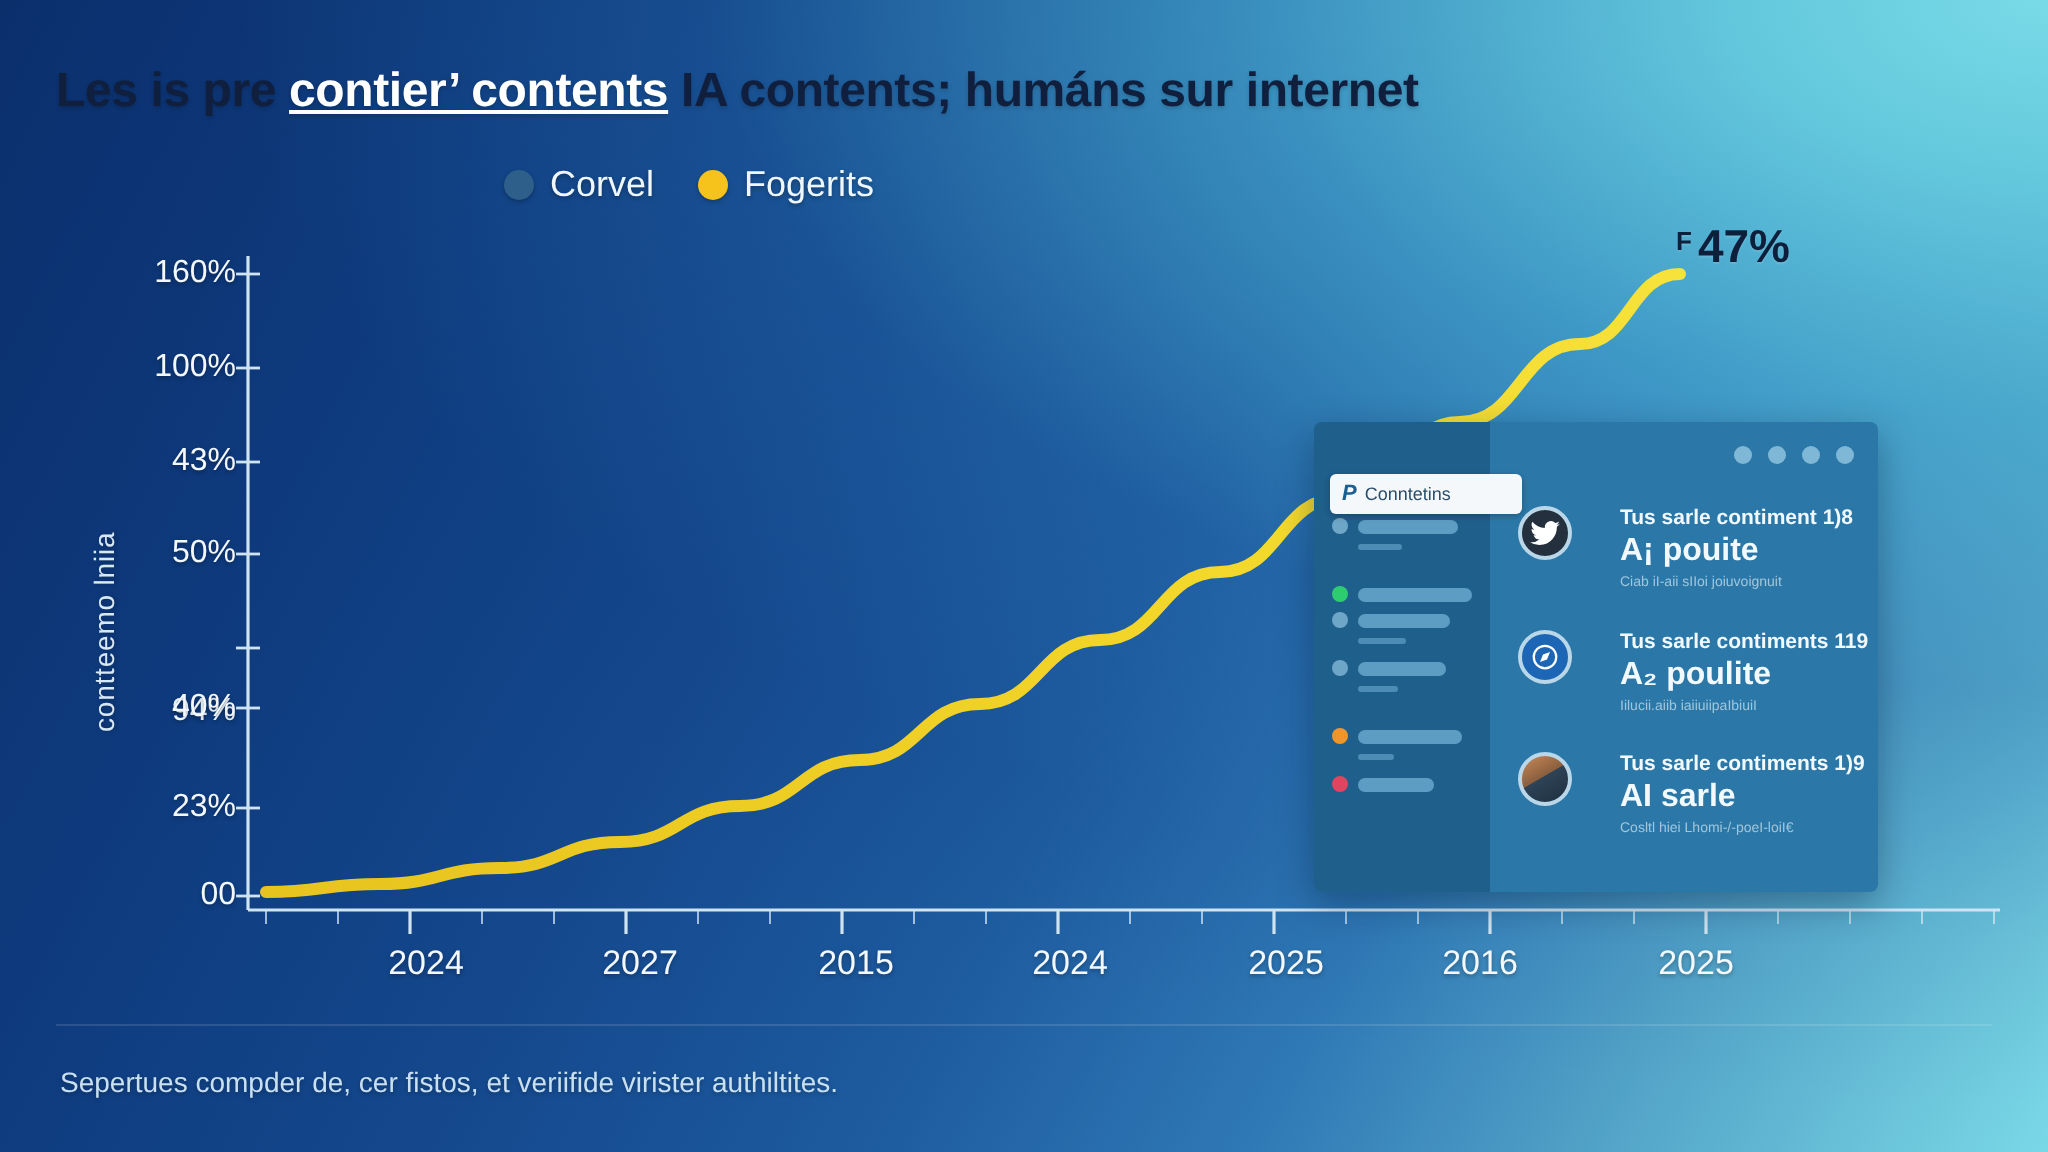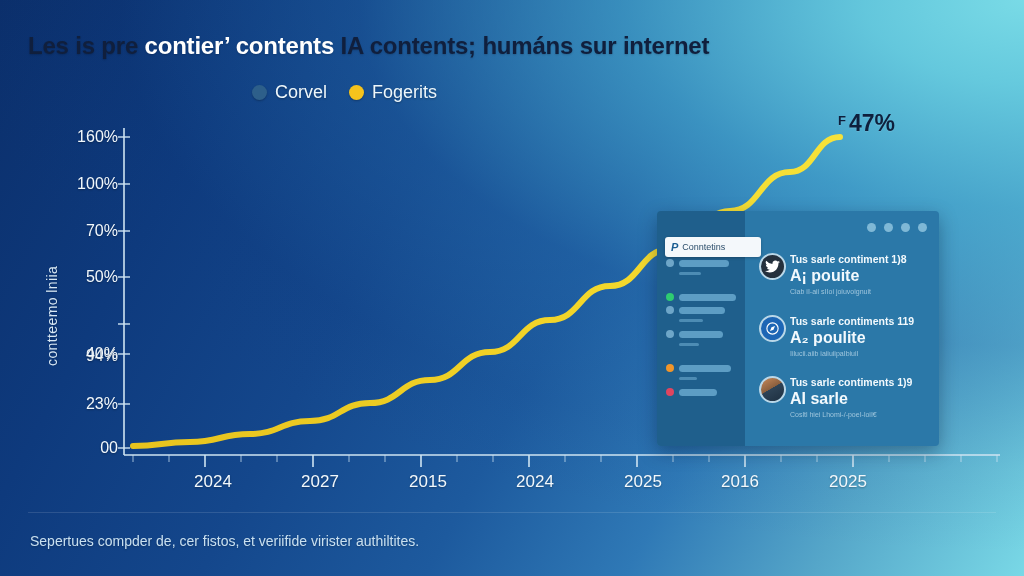--- a/index.html
+++ b/index.html
@@ -17,21 +17,21 @@
   }
 
   
   .title{
     position:absolute;left:28px;top:32px;
     font-size:24px;font-weight:bold;letter-spacing:-.2px;
     white-space:nowrap;
     text-shadow:0 1px 2px rgba(0,0,0,.18);
   }
   .t-dark{color:#101f3d;}
-  .t-light{color:#ffffff;}
+  .t-light{color:#ffffff;text-decoration:underline;}
 
   .legend{
     position:absolute;left:252px;top:82px;
     display:flex;align-items:center;gap:22px;
   }
   .legend-item{display:flex;align-items:center;gap:8px;}
   .legend-dot{width:15px;height:15px;border-radius:50%;display:block;
     box-shadow:0 1px 2px rgba(0,0,0,.25);}
   .legend-label{font-size:18px;color:#eef7fb;text-shadow:0 1px 2px rgba(0,0,0,.3);}
 
@@ -88,21 +88,21 @@
   .searchbox .sb-txt{font-size:9px;color:#2c4e6b;white-space:nowrap;overflow:hidden;}
 
   .side-row{display:flex;align-items:center;gap:5px;margin-bottom:5px;}
   .side-dot{width:8px;height:8px;border-radius:50%;flex:0 0 8px;background:#6ea6c8;}
   .side-bar{height:7px;border-radius:4px;background:#5d9dc4;}
   .side-sub{height:3px;border-radius:2px;background:#4d8cb4;margin:0 0 8px 13px;}
   .side-pill{height:9px;border-radius:5px;background:#f0b429;}
   .side-gap{height:10px;}
 
   .feed{position:absolute;left:14px;top:42px;right:8px;}
-  .feed-row{display:flex;gap:4px;margin-bottom:17px;}
+  .feed-row{display:flex;gap:24px;margin-bottom:17px;}
   .avatar{
     width:27px;height:27px;border-radius:50%;flex:0 0 27px;
     display:flex;align-items:center;justify-content:center;
     border:2px solid #b9d7e8;box-sizing:border-box;
     color:#fff;font-size:14px;line-height:1;
   }
   .av-twitter{background:#24303d;}
   .av-compass{background:#1d66b5;}
   .av-photo{background:linear-gradient(150deg,#c98a5a 0%,#8a5f3e 45%,#2e4356 46%,#1d2f40 100%);}
   .feed-txt{min-width:0;}
@@ -190,21 +190,21 @@
           <line x1="961" x2="961" y1="455" y2="462" stroke="#cfe4f2" stroke-width="1" opacity=".75"></line>
           <line x1="997" x2="997" y1="455" y2="462" stroke="#cfe4f2" stroke-width="1" opacity=".75"></line>
         </g>
       <path id="curve-path" fill="none" stroke="url(#curveGrad)" stroke-width="6" stroke-linecap="round" stroke-linejoin="round" d="M 133 446 C 161.5 446, 161.5 442, 190 442 C 220 442, 220 434, 250 434 C 280 434, 280 421, 310 421 C 340 421, 340 403, 370 403 C 400 403, 400 380, 430 380 C 460 380, 460 352, 490 352 C 520 352, 520 320, 550 320 C 580 320, 580 286, 610 286 C 640 286, 640 249, 670 249 C 700 249, 700 211, 730 211 C 760 211, 760 172, 790 172 C 815 172, 815 137, 840 137"></path>
     </svg>
 
     <div class="ylabel">contteemo lniia</div>
     <div class="ytick-col" id="y-ticks">
         <div class="ytick" style="top: 137px;">160%</div>
         <div class="ytick" style="top: 184px;">100%</div>
-        <div class="ytick" style="top: 231px;">70%</div>
+        <div class="ytick" style="top: 231px;">43%</div>
         <div class="ytick" style="top: 277px;">50%</div>
         <div class="ytick" style="top: 324px; margin-top: 32px;">94%</div>
         <div class="ytick" style="top: 354px;">40%</div>
         <div class="ytick" style="top: 404px;">23%</div>
         <div class="ytick" style="top: 448px;">00</div>
       </div>
     <div id="x-ticks">
         <div class="xtick" style="left: 213px;">2024</div>
         <div class="xtick" style="left: 320px;">2027</div>
         <div class="xtick" style="left: 428px;">2015</div>

